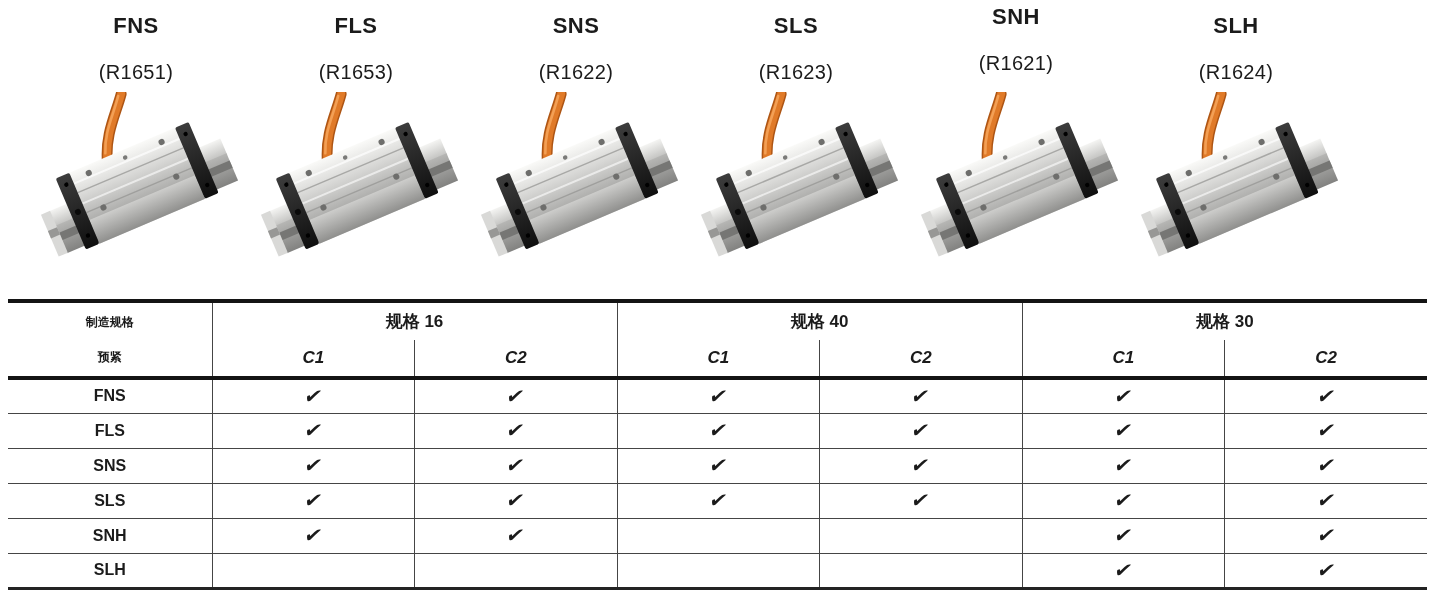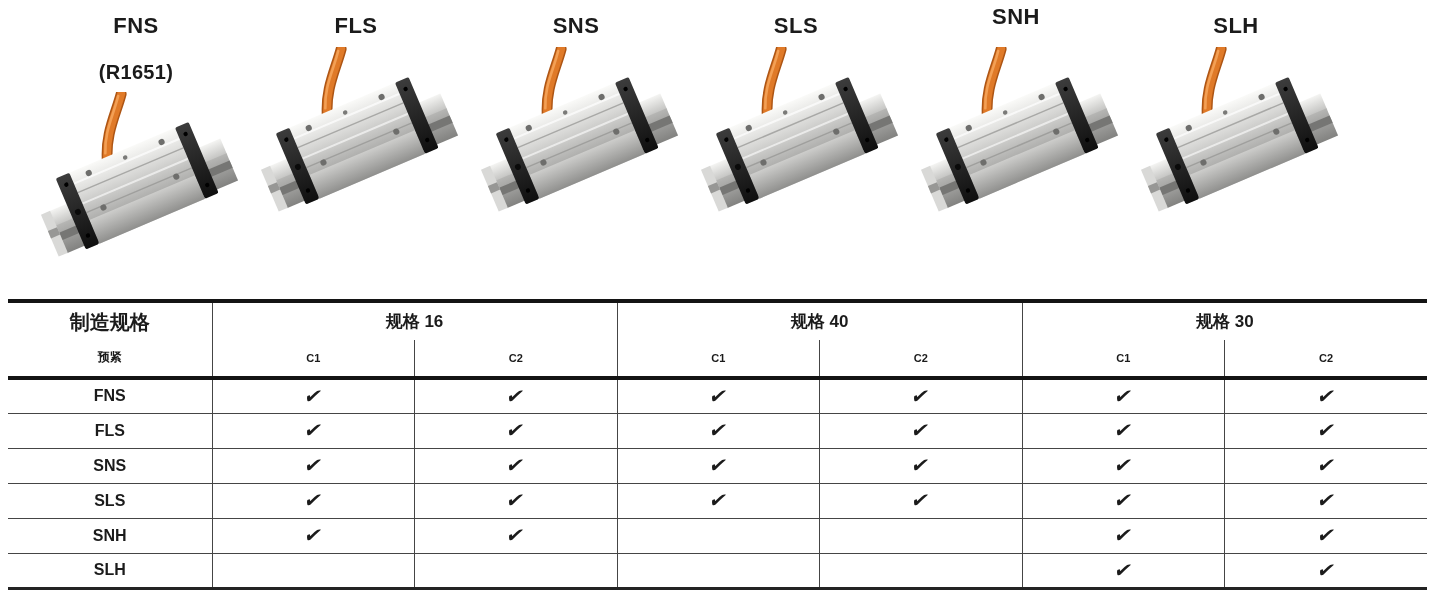--- a/index.html
+++ b/index.html
@@ -16,46 +16,46 @@
   
   .cards {
     position: absolute; left: 26px; top: 4px; width: 1320px;
     display: grid; grid-template-columns: repeat(6, 1fr);
   }
   .card { text-align: center; }
   .product-title {
     font-size: 22px; font-weight: bold; margin-top: 9px; letter-spacing: .5px;
   }
   .product-code {
-    font-size: 20px; font-weight: bold; margin-top: 22px; letter-spacing: .3px;
+    font-size: 20px; font-weight: normal; margin-top: 22px; letter-spacing: .3px;
   }
   .card:nth-child(5) .product-title,
   .card:nth-child(5) .product-code { position: relative; top: -9px; }
   .product-image { margin-top: 8px; height: 190px; }
   .product-image svg { display: block; margin: 0 auto; }
 
   
   .tbl-wrap { position: absolute; left: 8px; top: 299px; }
   table.avail {
     border-collapse: collapse; table-layout: fixed; width: 1419px;
     border-top: 4px solid #141414;
     border-bottom: 3px solid #232323;
   }
   col.c-label { width: 204px; }
   col.c-data  { width: 202.5px; }
   thead { border-bottom: 4px solid #141414; }
   th, td { padding: 0; text-align: center; vertical-align: middle; font-weight: bold; }
   tr.group-row th { height: 37px; font-size: 17px; }
-  tr.sub-row  th { height: 36px; font-size: 11px; }
+  tr.sub-row  th { height: 36px; font-size: 17px; font-style: italic; }
   tbody td { height: 35px; font-size: 16px; }
   tbody tr:not(:first-child) { border-top: 1.5px solid #454545; }
   tr.group-row th:not(:first-child),
   tr.sub-row th,
   tbody td:not(:first-child) { border-left: 1.5px solid #454545; }
-  th.label-col .hline1 { height: 37px; line-height: 39px; font-size: 20px; }
+  th.label-col .hline1 { height: 37px; line-height: 39px; font-size: 12px; }
   th.label-col .hline2 { height: 36px; line-height: 34px; font-size: 12px; }
   .check {
     display: inline-block;
     transform: skewX(-14deg);
     font-size: 20px; font-weight: 900; line-height: 1;
   }
 </style>
 </head>
 <body>
 
@@ -129,56 +129,61 @@
     <div class="product-code">(R1651)</div>
     <div class="product-image">
       <svg viewBox="0 0 210 182" width="208" height="180">
           <use href="#carriage-art"></use>
         </svg>
     </div>
   </div>
 
   <div class="card">
     <div class="product-title">FLS</div>
+    <div class="product-code">(R1653)</div>
     <div class="product-image">
       <svg viewBox="0 0 210 182" width="208" height="180">
           <use href="#carriage-art"></use>
         </svg>
     </div>
   </div>
 
   <div class="card">
     <div class="product-title">SNS</div>
+    <div class="product-code">(R1622)</div>
     <div class="product-image">
       <svg viewBox="0 0 210 182" width="208" height="180">
           <use href="#carriage-art"></use>
         </svg>
     </div>
   </div>
 
   <div class="card">
     <div class="product-title">SLS</div>
+    <div class="product-code">(R1623)</div>
     <div class="product-image">
       <svg viewBox="0 0 210 182" width="208" height="180">
           <use href="#carriage-art"></use>
         </svg>
     </div>
   </div>
 
   <div class="card">
     <div class="product-title">SNH</div>
+    <div class="product-code">(R1621)</div>
     <div class="product-image">
       <svg viewBox="0 0 210 182" width="208" height="180">
           <use href="#carriage-art"></use>
         </svg>
     </div>
   </div>
 
   <div class="card">
     <div class="product-title">SLH</div>
+    <div class="product-code">(R1624)</div>
     <div class="product-image">
       <svg viewBox="0 0 210 182" width="208" height="180">
           <use href="#carriage-art"></use>
         </svg>
     </div>
   </div>
 
 </div>
 
 <div class="tbl-wrap">

